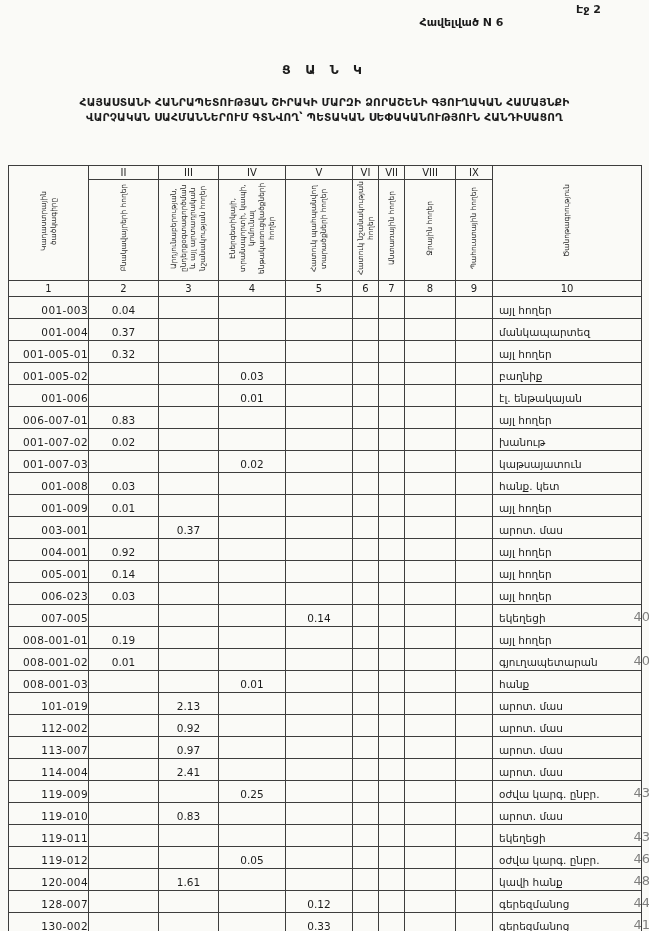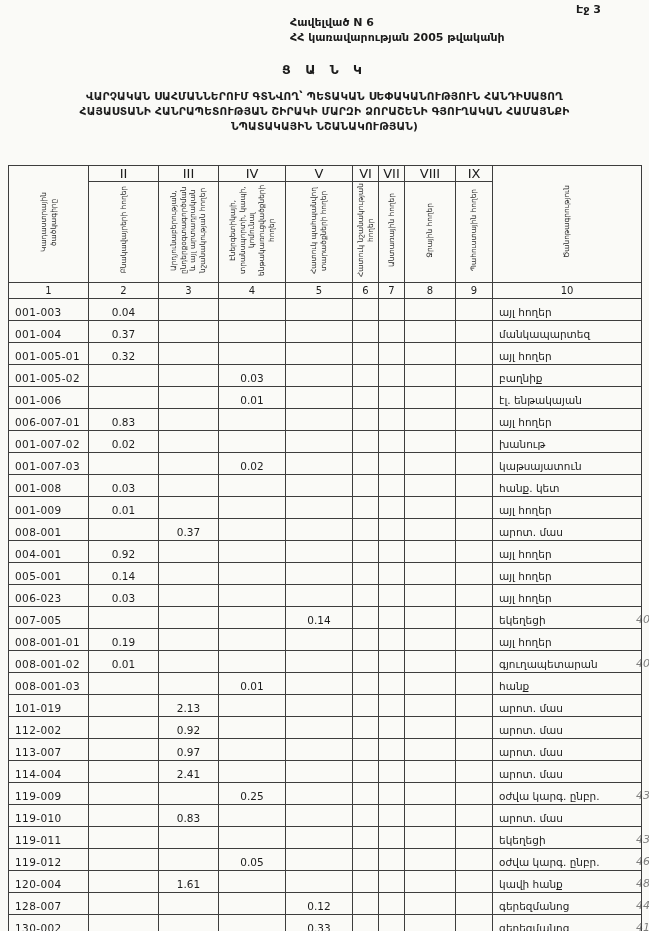--- a/index.html
+++ b/index.html
@@ -3,66 +3,64 @@
 <meta charset="utf-8">
 <style>
   html,body{margin:0;padding:0;background:#9a9a9a;}
   .page{
     position:relative;width:649px;height:931px;margin:0 auto;
     background:#fafaf7;color:#1c1c1c;overflow:hidden;
     font-family:"DejaVu Sans",sans-serif;
     box-shadow:0 0 8px rgba(0,0,0,.45);
   }
   .page-num{position:absolute;top:3px;right:48px;font-size:11px;font-weight:bold;}
-  .annex{position:absolute;top:16px;left:290px;right:16px;
+  .annex{position:absolute;top:16px;left:290px;right:16px;text-align:center;
          font-size:11px;font-weight:bold;line-height:1.35;}
   .doc-title{position:absolute;top:62px;left:8px;right:8px;text-align:center;font-weight:bold;}
-  .cank{font-size:12.5px;letter-spacing:5px;margin-bottom:12px;}
+  .cank{font-size:12.5px;letter-spacing:5px;margin-bottom:18px;}
   .tline{font-size:10.6px;line-height:1.4;letter-spacing:.2px;}
 
   table.land-table{
     position:absolute;top:165px;left:8px;width:633px;
     border-collapse:collapse;table-layout:fixed;
   }
   .land-table th,.land-table td{border:1px solid #3d3d3d;padding:0;}
-  th.roman{height:13px;font-size:13px;font-weight:normal;text-align:center;}
+  th.roman{height:13px;font-size:10px;font-weight:normal;text-align:center;}
   tr.vrow th{height:100px;vertical-align:middle;text-align:center;}
   th.vh{vertical-align:middle;text-align:center;}
   .vtext{
     display:inline-block;writing-mode:vertical-rl;transform:rotate(180deg);
     font-size:7.4px;font-weight:normal;line-height:1.3;max-height:95px;
     color:#2a2a2a;
   }
   tr.num-row th{height:15px;font-size:10px;font-weight:normal;text-align:center;}
   tbody td{height:19px;font-size:10.5px;vertical-align:bottom;}
-  td.code{text-align:left;padding:0 0 2px 6px;letter-spacing:.4px;white-space:nowrap;}
+  td.code{text-align:right;padding:0 0 2px 6px;letter-spacing:.4px;white-space:nowrap;}
   td.val{text-align:center;padding-bottom:2px;}
   td.note{text-align:left;padding:0 0 2px 6px;position:relative;white-space:nowrap;margin-left:19px;}
   .mark{
-    position:absolute;right:-9px;bottom:2px;font-size:11px;color:#4a4a4a;
-    opacity:.7;font-style:italic;
+    position:absolute;right:-9px;bottom:2px;font-size:13px;color:#4a4a4a;
+    opacity:.7;
   }
 </style>
 </head>
 <body>
 
 <div class="page">
 
-  <div class="page-num">Էջ 3</div>
+  <div class="page-num">Էջ 2</div>
 
   <div class="annex">
     <div>Հավելված N 6</div>
-    <div>ՀՀ կառավարության 2005 թվականի</div>
   </div>
 
   <div class="doc-title">
     <div class="cank">Ց Ա Ն Կ</div>
+    <div class="tline">ՀԱՅԱՍՏԱՆԻ ՀԱՆՐԱՊԵՏՈՒԹՅԱՆ ՇԻՐԱԿԻ ՄԱՐԶԻ ՁՈՐԱՇԵՆԻ ԳՅՈՒՂԱԿԱՆ ՀԱՄԱՅՆՔԻ</div>
     <div class="tline">ՎԱՐՉԱԿԱՆ ՍԱՀՄԱՆՆԵՐՈՒՄ ԳՏՆՎՈՂ՝ ՊԵՏԱԿԱՆ ՍԵՓԱԿԱՆՈՒԹՅՈՒՆ ՀԱՆԴԻՍԱՑՈՂ</div>
-    <div class="tline">ՀԱՅԱՍՏԱՆԻ ՀԱՆՐԱՊԵՏՈՒԹՅԱՆ ՇԻՐԱԿԻ ՄԱՐԶԻ ՁՈՐԱՇԵՆԻ ԳՅՈՒՂԱԿԱՆ ՀԱՄԱՅՆՔԻ</div>
-    <div class="tline">ՆՊԱՏԱԿԱՅԻՆ ՆՇԱՆԱԿՈՒԹՅԱՆ)</div>
   </div>
 
   <table class="land-table">
     <colgroup>
       <col style="width:80px">
         <col style="width:70px">
         <col style="width:60px">
       <col style="width:67px">
         <col style="width:67px">
         <col style="width:26px">
@@ -226,21 +224,21 @@
           <td class="val"></td>
           <td class="val"></td>
           <td class="val"></td>
           <td class="val"></td>
           <td class="val"></td>
           <td class="val"></td>
           <td class="val"></td>
           <td class="note"><span>այլ հողեր</span></td>
         </tr>
         <tr>
-          <td class="code">008-001</td>
+          <td class="code">003-001</td>
           <td class="val"></td>
           <td class="val">0.37</td>
           <td class="val"></td>
           <td class="val"></td>
           <td class="val"></td>
           <td class="val"></td>
           <td class="val"></td>
           <td class="val"></td>
           <td class="note"><span>արոտ. մաս</span></td>
         </tr>

